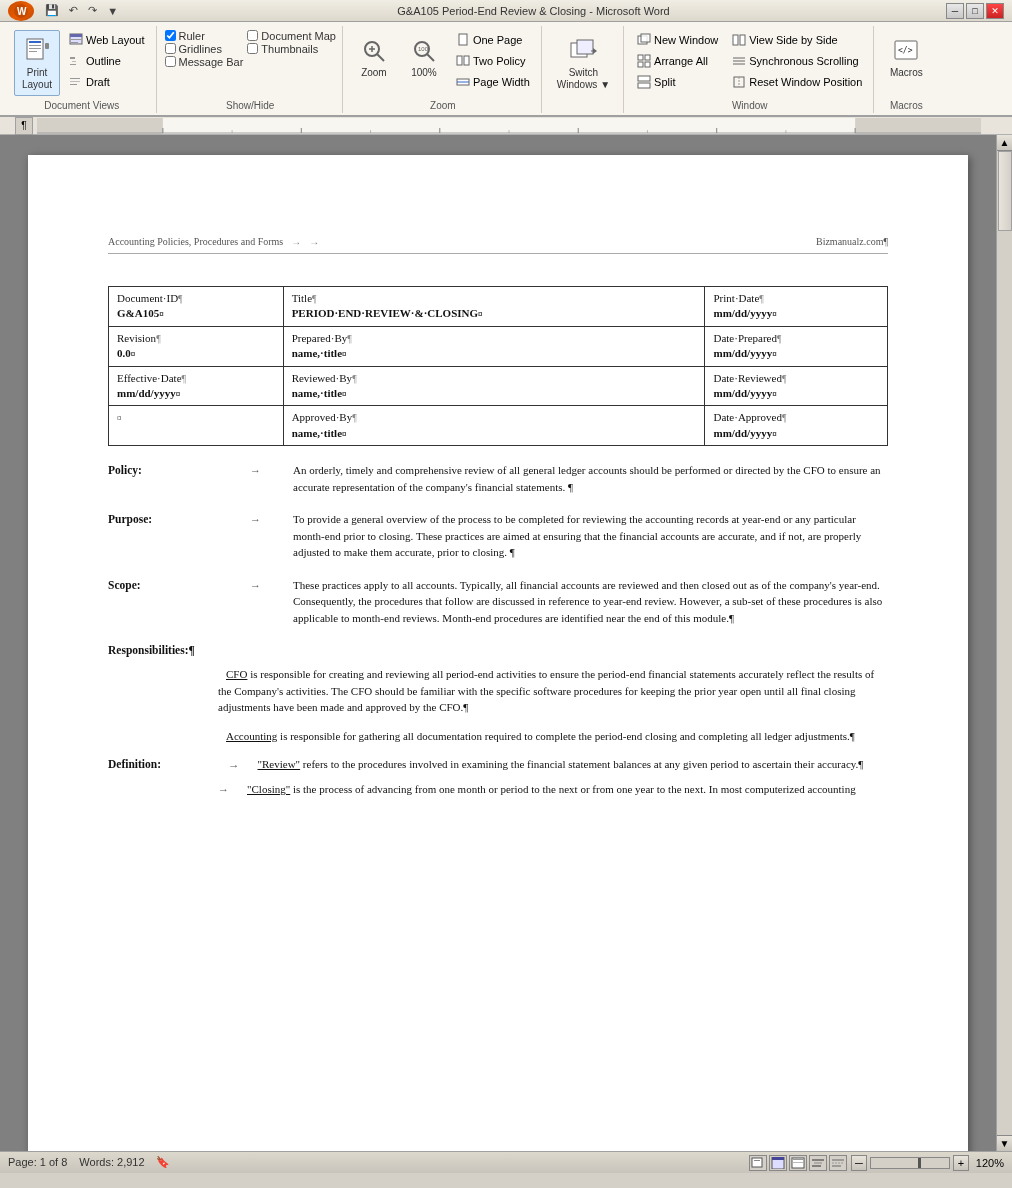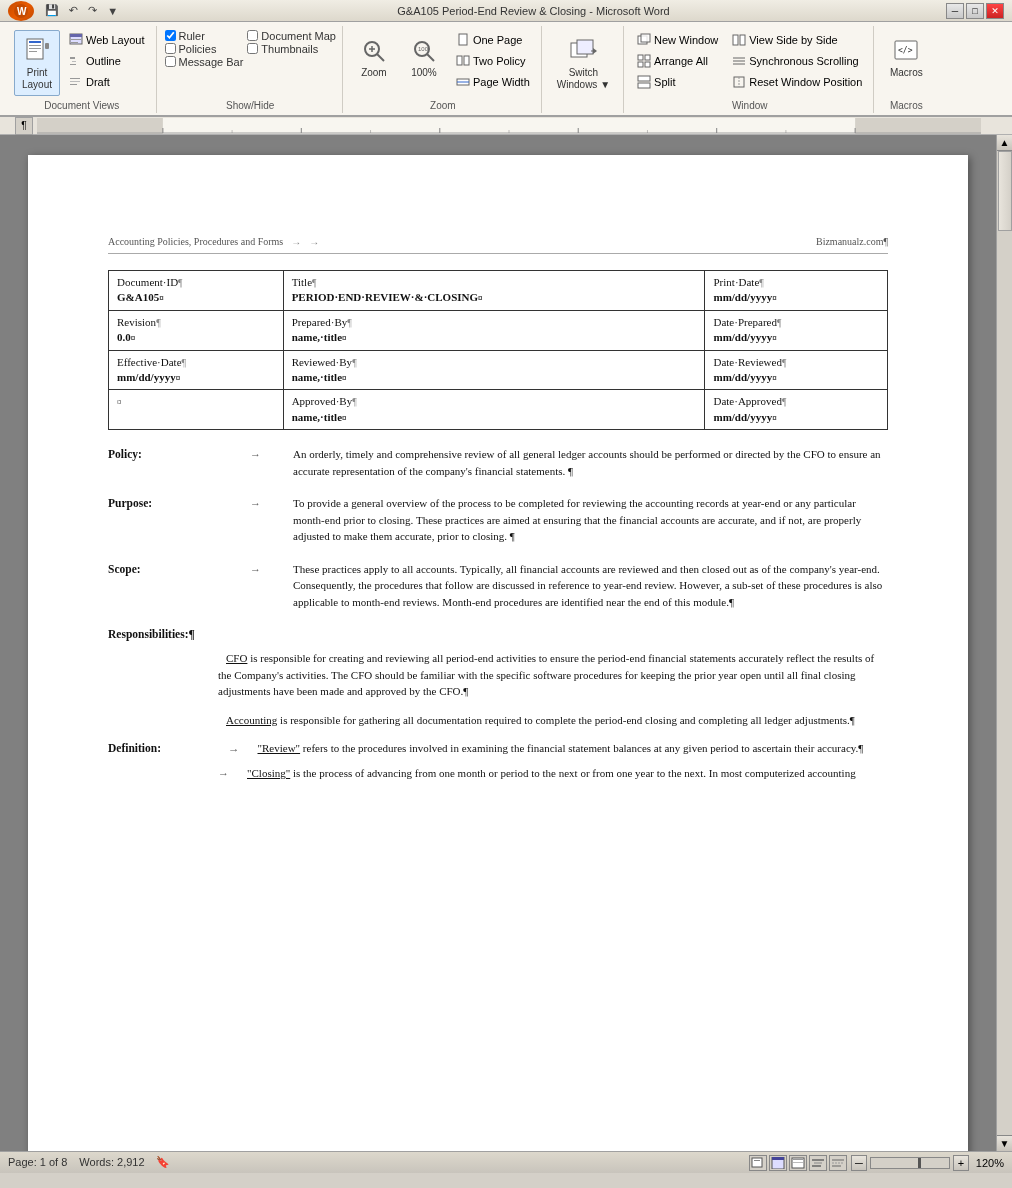--- a/index.html
+++ b/index.html
@@ -40,21 +40,21 @@
     .ribbon-checkbox { display: flex; gap: 3px; font-size: 11px; color: #333; }
     .ribbon-checkbox input { width: 11px; height: 11px; }
     .ribbon-col { display: flex; flex-direction: column; gap: 1px; }
 
     
     .ruler-container { background: #e8e4dc; height: 18px; display: flex; align-items: center; border-bottom: 1px solid #b8b4ac; padding: 0 15px; position: relative; }
     .corner-btn { width: 18px; height: 18px; background: #d4d0c8; border: 1px solid #a0a0a0; display: flex; align-items: center; justify-content: center; font-size: 10px; cursor: pointer; }
     .doc-page { background: white; width: 940px; margin: 20px auto; padding: 80px 80px; min-height: 1000px; box-shadow: 2px 2px 8px rgba(0,0,0,0.4); font-size: 11.5px; color: #111; line-height: 1.4; font-family: 'Times New Roman', serif; }
 
     
-    .doc-header { font-size: 10px; color: #666; border-bottom: 1px solid #aaa; padding-bottom: 4px; margin-bottom: 16px; display: flex; align-items: flex-end; gap: 8px; }
+    .doc-header { font-size: 10px; color: #666; border-bottom: 1px solid #aaa; padding-bottom: 4px; margin-bottom: 32px; display: flex; align-items: flex-end; gap: 8px; }
     .doc-header-text { font-size: 10px; color: #555; }
     .header-arrow { color: #888; font-size: 10px; }
 
     
     .doc-table { width: 100%; border-collapse: collapse; margin-bottom: 16px; font-size: 11px; }
     .doc-table td { border: 1px solid #333; padding: 4px 8px; vertical-align: top; }
     .pilcrow { color: #888; font-size: 10px; }
 
     
     .section-row { display: flex; margin-bottom: 12px; align-items: flex-start; gap: 22px; }
@@ -158,21 +158,21 @@
 
     <div class="ribbon-group">
       <div class="ribbon-group-content">
         <div class="ribbon-col">
           <label class="ribbon-checkbox">
               <input type="checkbox" checked="" style="">
               <span>Ruler</span>
             </label>
           <label class="ribbon-checkbox">
               <input type="checkbox" style="">
-              <span>Policies</span>
+              <span>Gridlines</span>
             </label>
           <label class="ribbon-checkbox">
               <input type="checkbox" style="">
               <span>Message Bar</span>
             </label>
         </div>
         <div class="ribbon-col">
           <label class="ribbon-checkbox">
               <input type="checkbox" style="">
               <span>Document Map</span>

